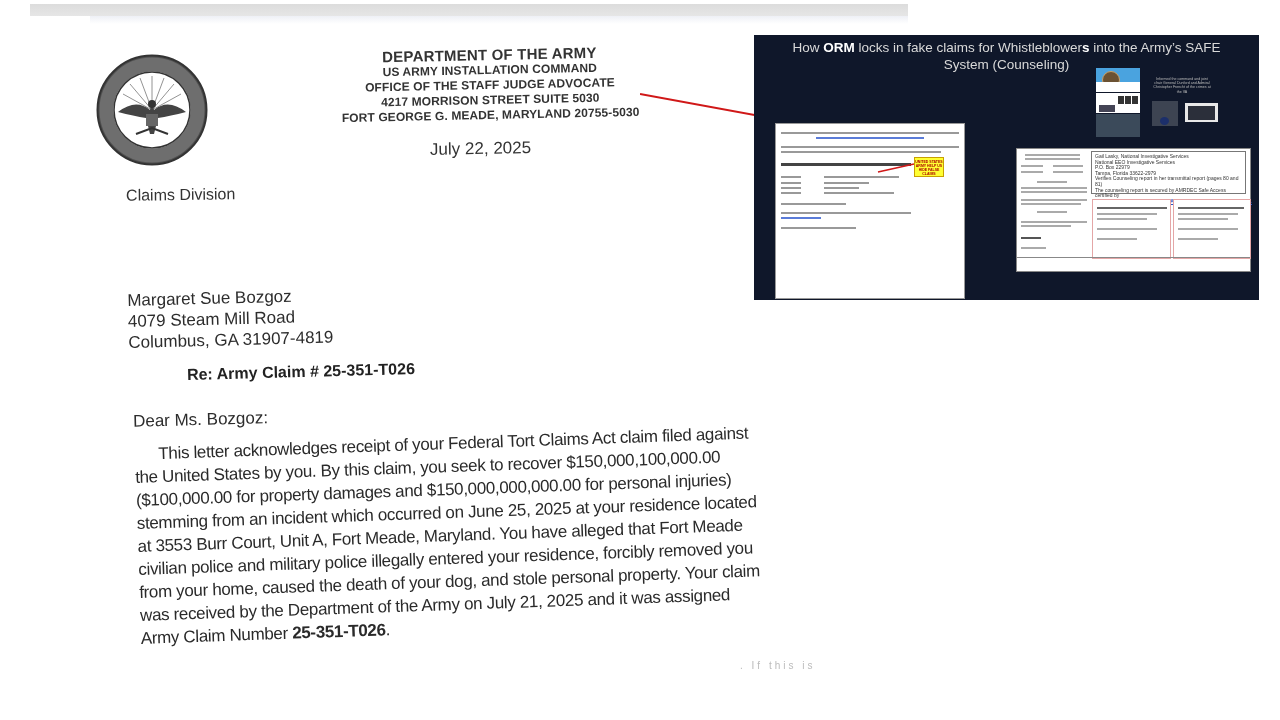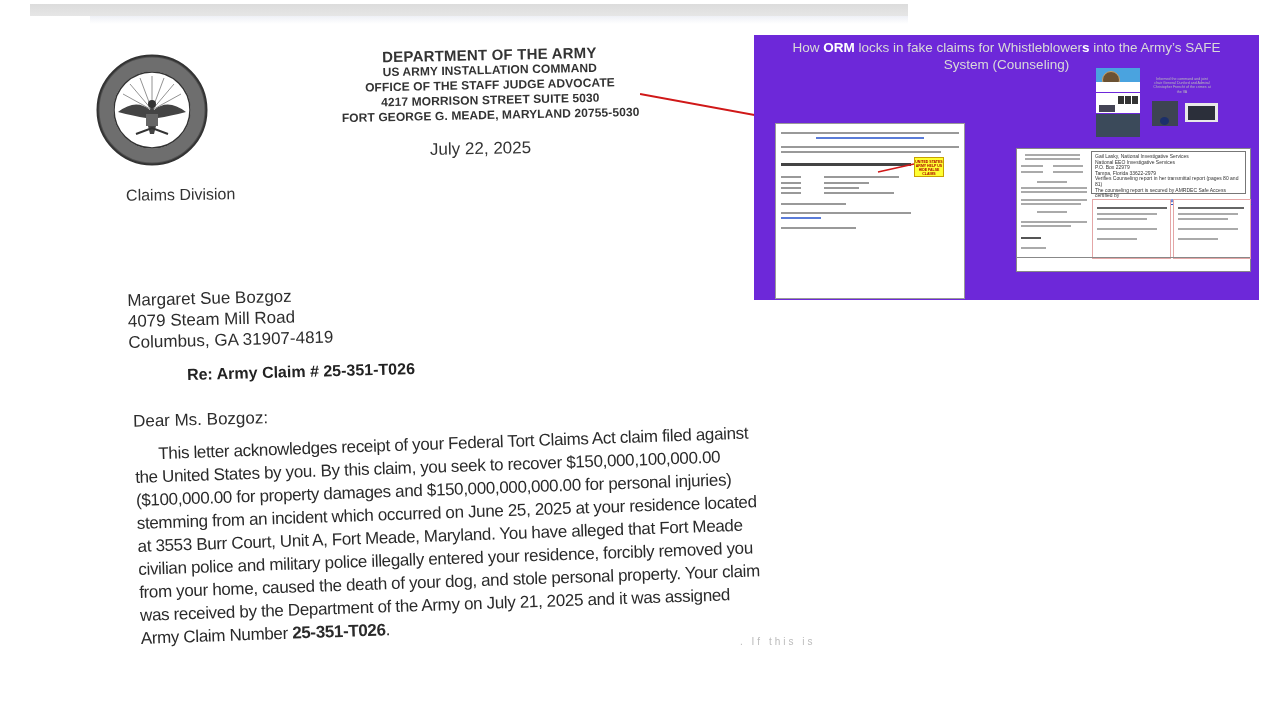--- a/index.html
+++ b/index.html
@@ -131,41 +131,41 @@
     }
     .body-text .indent {
       padding-left: 24px;
     }
     .body-text b {
       font-weight: bold;
     }
     .cut-text {
       position: absolute;
       left: 740px;
-      top: 636px;
+      top: 660px;
       font-size: 10px;
       color: #bbb;
       letter-spacing: 3px;
     }
     
     .connector {
       position: absolute;
       left: 640px;
       top: 90px;
       width: 120px;
       height: 30px;
     }
     
     .slide {
       position: absolute;
       left: 754px;
       top: 35px;
       width: 505px;
       height: 265px;
-      background: #6d28d9;
+      background: #0f172a;
       color: #e8e8e8;
     }
     .slide-title {
       position: absolute;
       left: 0;
       top: 4px;
       width: 505px;
       text-align: center;
       font-size: 13.5px;
       line-height: 17px;

